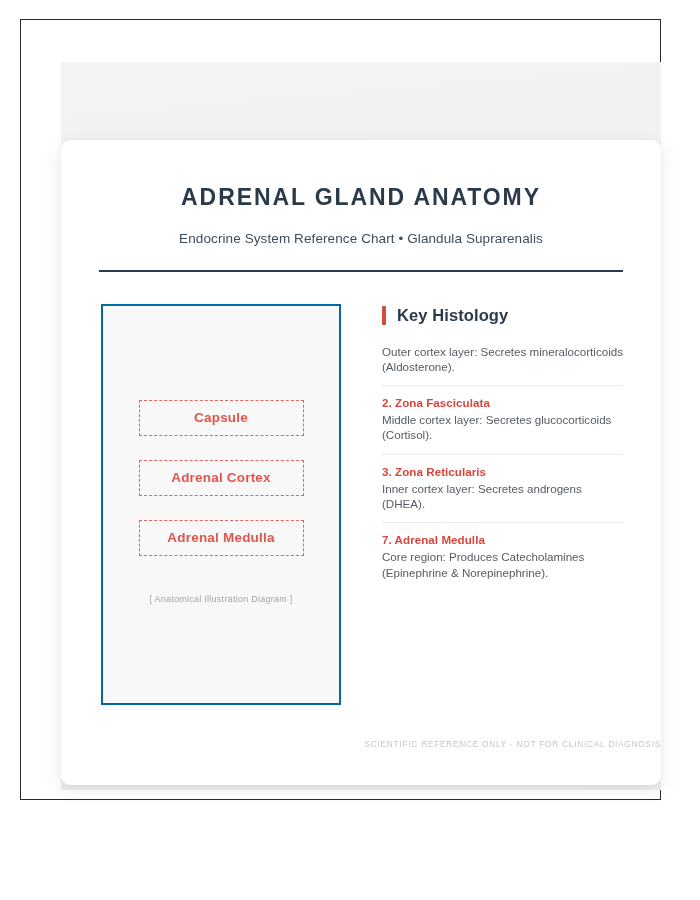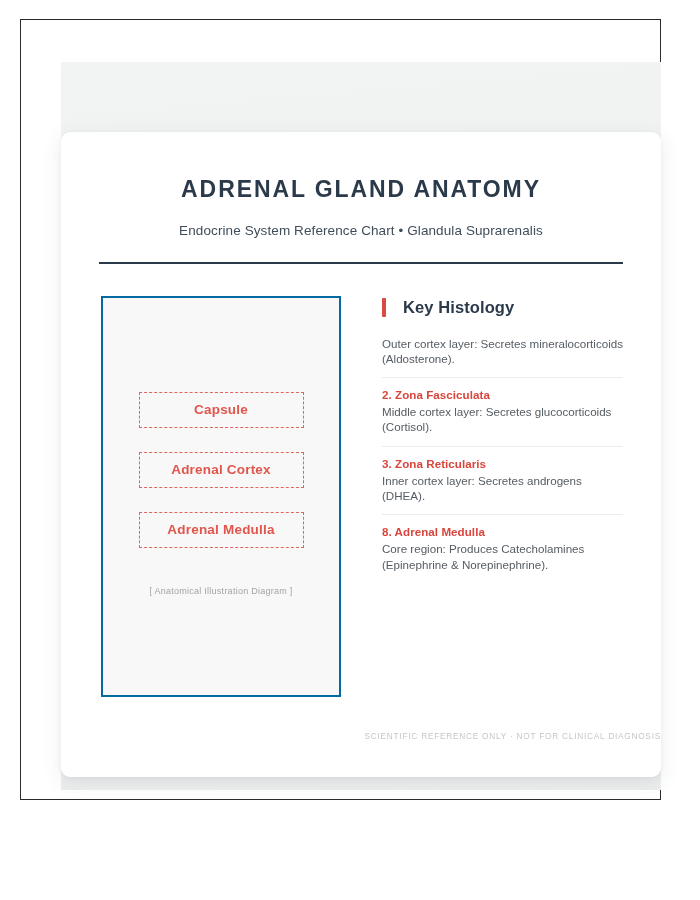--- a/index.html
+++ b/index.html
@@ -35,21 +35,21 @@
     top: 42px;
     width: 600px;
     height: 728px;
     background: linear-gradient(175deg, #f2f4f4 0%, #eef0f0 55%, #eceeee 100%);
   }
 
   
   .doc-card {
     position: absolute;
     left: 40px;
-    top: 112px;
+    top: 120px;
     width: 600px;
     height: 645px;
     background: #ffffff;
     border-radius: 9px;
     box-shadow: 0 5px 20px rgba(60, 70, 80, 0.10),
                 0 1px 4px rgba(60, 70, 80, 0.06);
     box-sizing: border-box;
   }
 
   
@@ -128,21 +128,21 @@
   }
 
   
   .histology {
     flex: 1 1 auto;
     padding-top: 2px;
   }
   .histology-head {
     display: flex;
     align-items: center;
-    gap: 17px;
+    gap: 11px;
     margin-bottom: 19px;
   }
   .accent-bar {
     width: 4px;
     height: 19px;
     background: #d94a3f;
     flex: 0 0 auto;
     border-radius: 1px;
   }
   .histology-title {
@@ -222,21 +222,21 @@
           <div class="h-item-title">2. Zona Fasciculata</div>
           <div class="h-item-desc">Middle cortex layer: Secretes glucocorticoids (Cortisol).</div>
         </div>
 
         <div class="h-item">
           <div class="h-item-title">3. Zona Reticularis</div>
           <div class="h-item-desc">Inner cortex layer: Secretes androgens (DHEA).</div>
         </div>
 
         <div class="h-item">
-          <div class="h-item-title">8. Adrenal Medulla</div>
+          <div class="h-item-title">7. Adrenal Medulla</div>
           <div class="h-item-desc">Core region: Produces Catecholamines (Epinephrine &amp; Norepinephrine).</div>
         </div>
       </div>
 
     </div>
 
     <div class="doc-footer">SCIENTIFIC REFERENCE ONLY · NOT FOR CLINICAL DIAGNOSIS</div>
 
   </div>
 </div>

